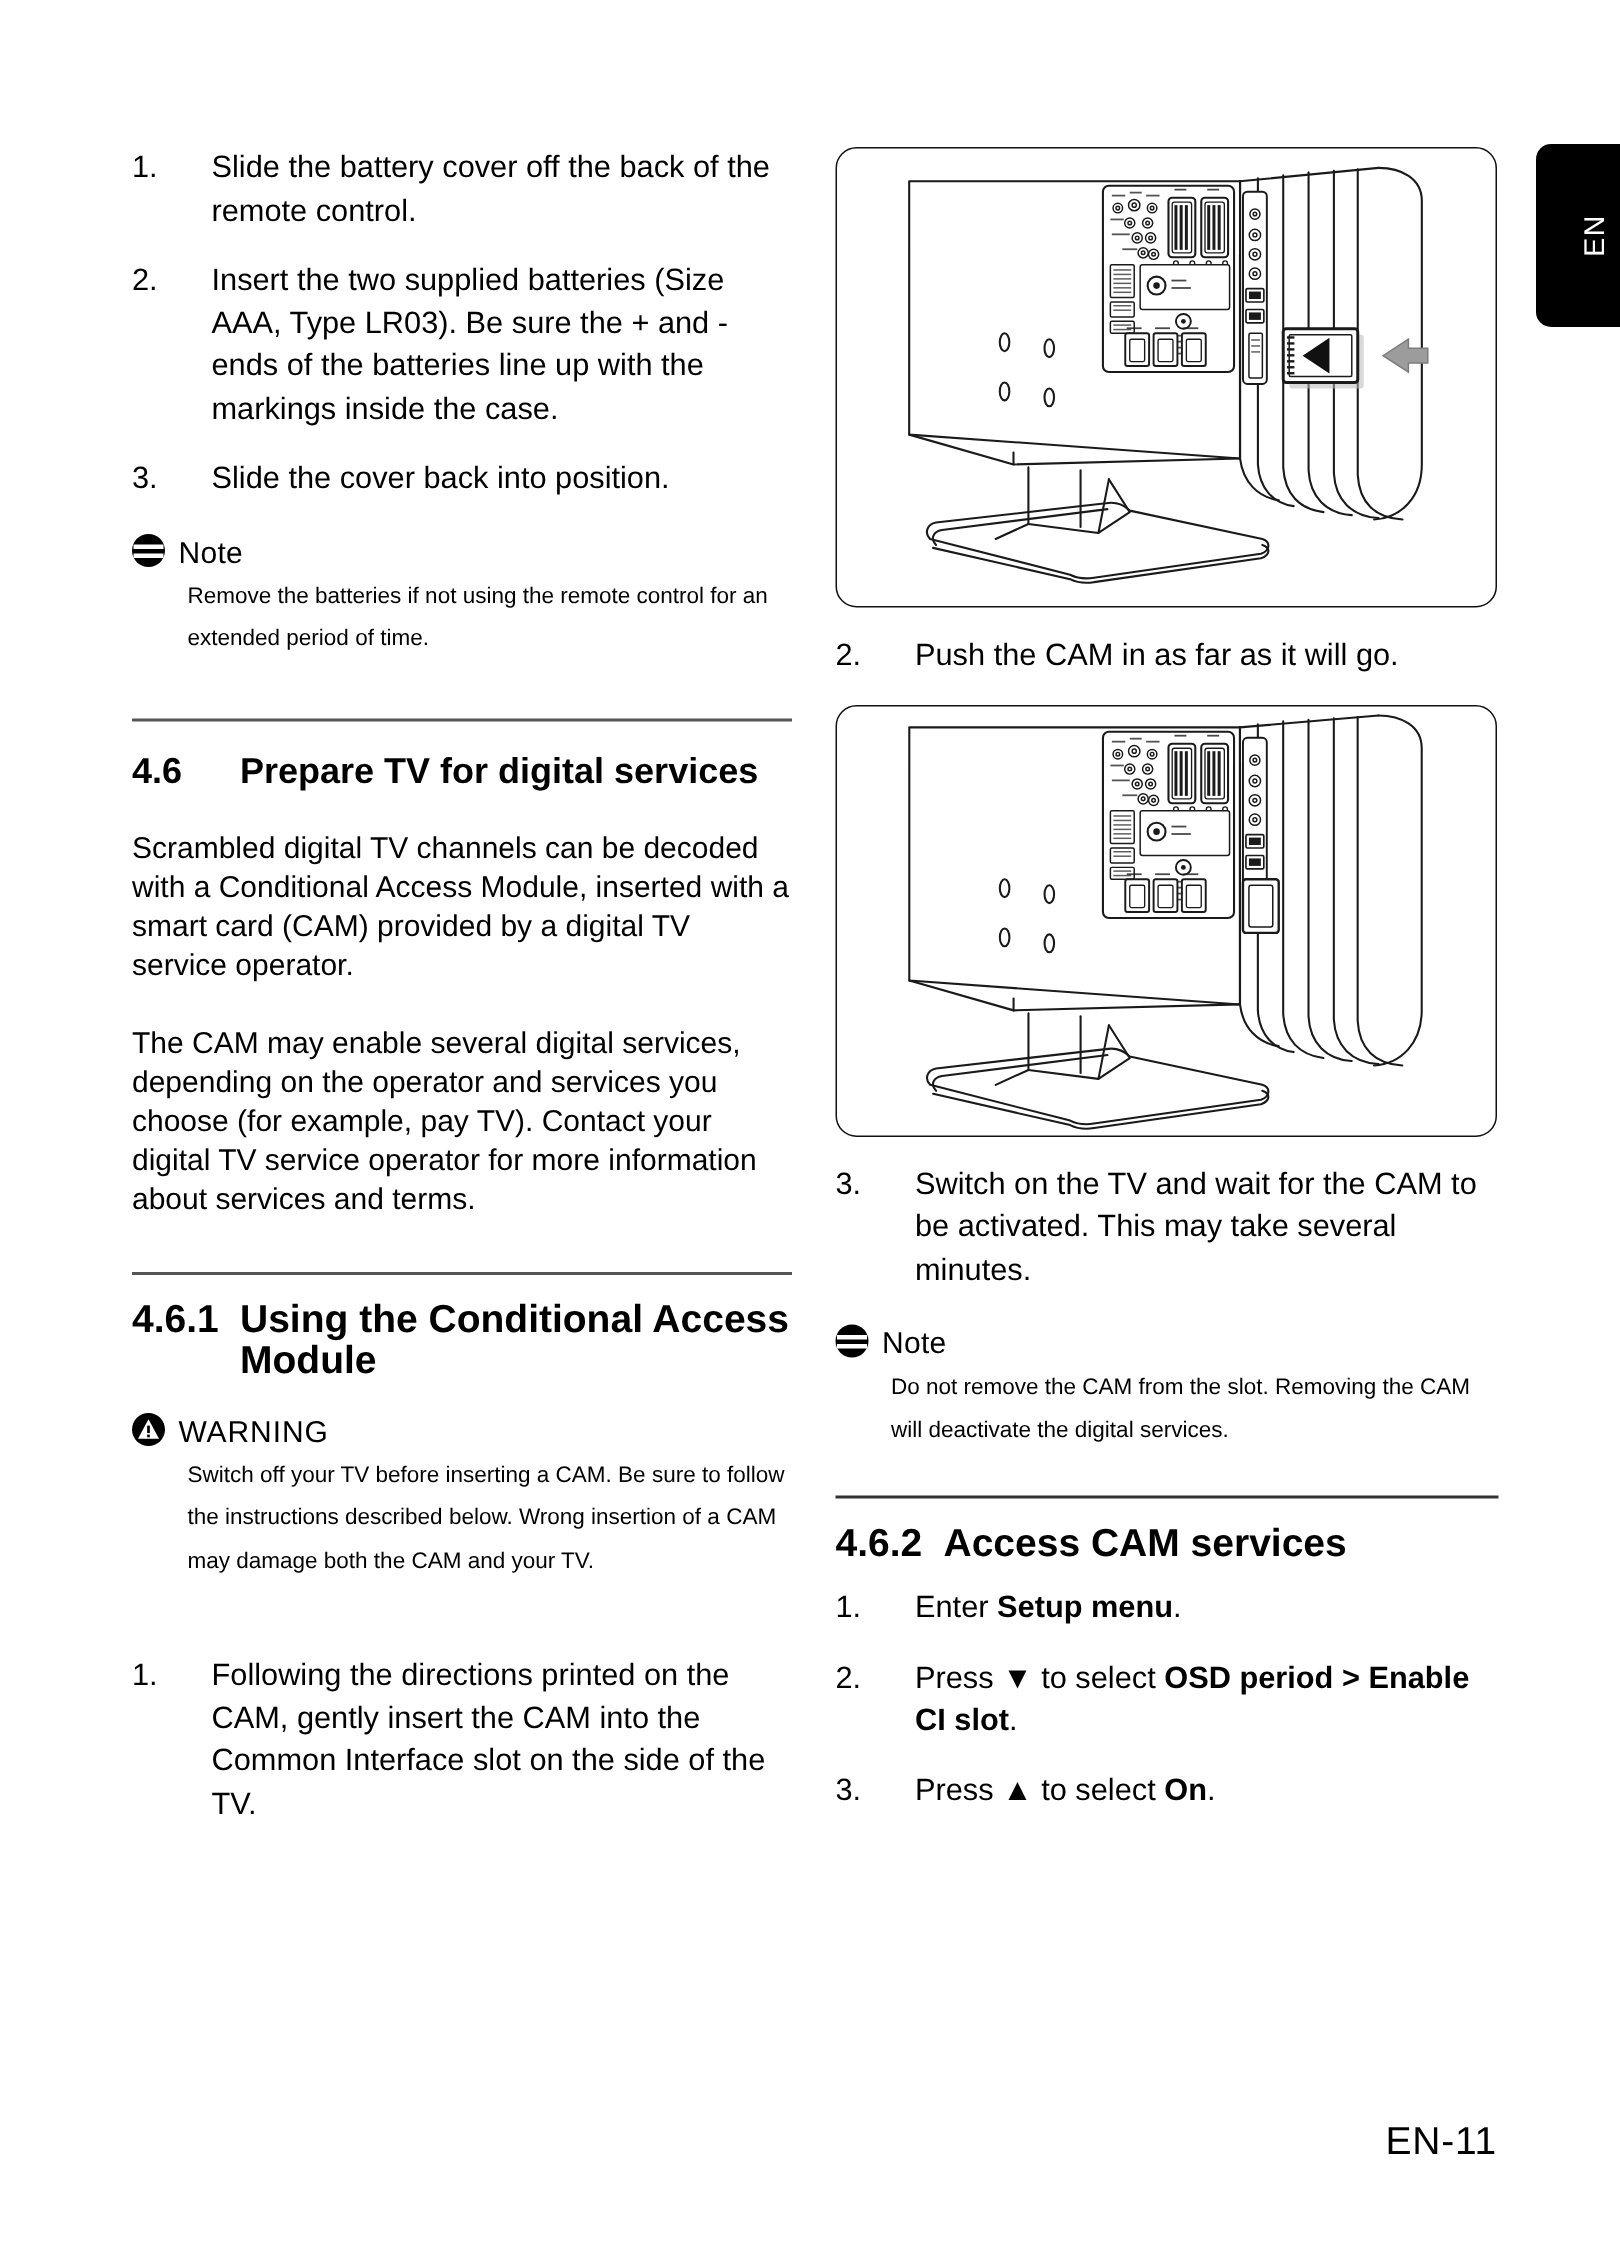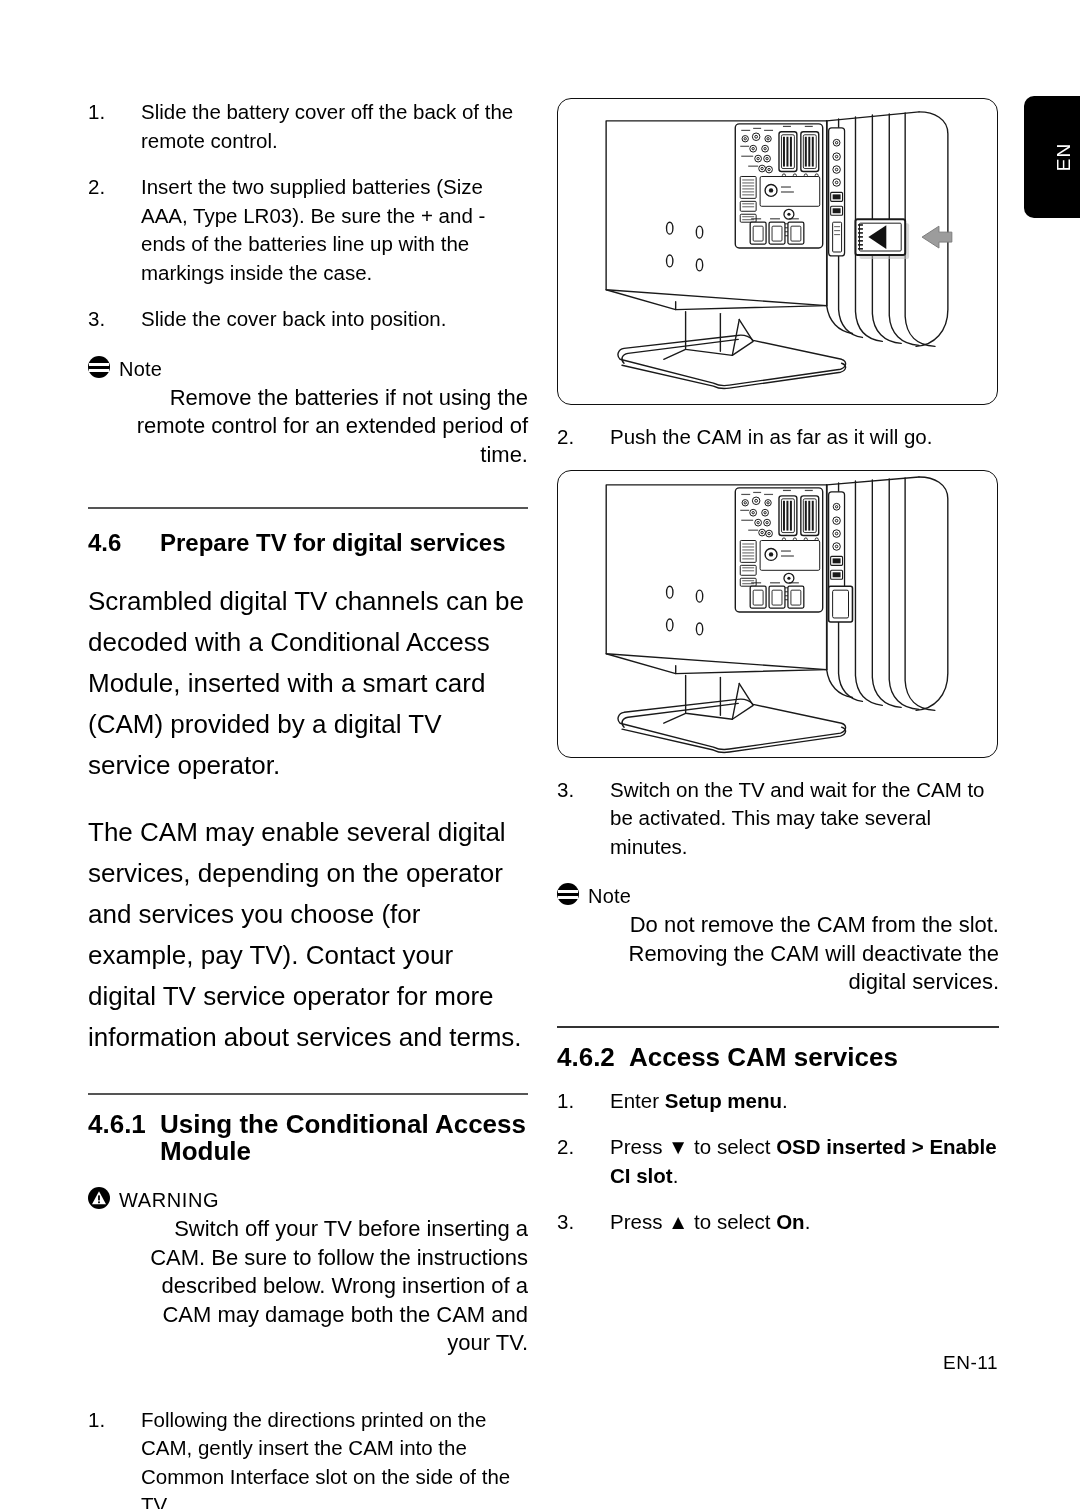--- a/index.html
+++ b/index.html
@@ -67,22 +67,22 @@
     width: 37px;
     flex: 0 0 37px;
     font-size: 20.5px;
   }
   .list-item .txt {
     flex: 1 1 auto;
     margin-left: 16px;
   }
 
   .para {
-    font-size: 26px;
-    line-height: 41px;
+    font-size: 20px;
+    line-height: 26px;
     margin: 0 0 26px 0;
   }
 
   .callout {
     margin: 22px 0 20px 0;
   }
   .callout-head {
     display: flex;
     align-items: flex-start;
     font-weight: normal;
@@ -92,23 +92,22 @@
   }
   .callout-head .label {
     margin-left: 9px;
     letter-spacing: 0.2px;
   }
   .callout-head.warning .label {
     letter-spacing: 0.6px;
   }
   .callout-body {
     margin-left: 37px;
-    font-size: 22px;
+    font-size: 15px;
     line-height: 28.5px;
-    text-align: right;
   }
 
   
   .icon-note {
     width: 22px;
     height: 22px;
     flex: 0 0 22px;
     border-radius: 50%;
     background: #000000;
     position: relative;
@@ -182,24 +181,24 @@
     overflow: hidden;
   }
   .fig1 { width: 441px; height: 307px; }
   .fig2 { width: 441px; height: 288px; }
   .figure svg { display: block; width: 100%; height: 100%; }
 
   
   .footer {
     position: absolute;
     left: 0;
-    top: 1352px;
+    top: 1412px;
     width: 998px;
     text-align: right;
-    font-size: 19px;
+    font-size: 26px;
     letter-spacing: 0.5px;
   }
 
   b, .b { font-weight: bold; }
 </style>
 </head>
 <body>
 
 <div class="page">
 
@@ -647,21 +646,21 @@
       <span class="num">4.6.2</span>
       <span class="ttl">Access CAM services</span>
     </div>
 
     <div class="list-item">
       <div class="num">1.</div>
       <div class="txt"><span>Enter </span><span class="b">Setup menu</span><span>.</span></div>
     </div>
     <div class="list-item">
       <div class="num">2.</div>
-      <div class="txt"><span>Press </span><span>▼</span><span> to select </span><span class="b">OSD inserted</span><span class="b"> &gt; </span><span class="b">Enable CI slot</span><span>.</span></div>
+      <div class="txt"><span>Press </span><span>▼</span><span> to select </span><span class="b">OSD period</span><span class="b"> &gt; </span><span class="b">Enable CI slot</span><span>.</span></div>
     </div>
     <div class="list-item">
       <div class="num">3.</div>
       <div class="txt"><span>Press </span><span>▲</span><span> to select </span><span class="b">On</span><span>.</span></div>
     </div>
 
   </div>
 
   <div class="footer">EN-11</div>
 

